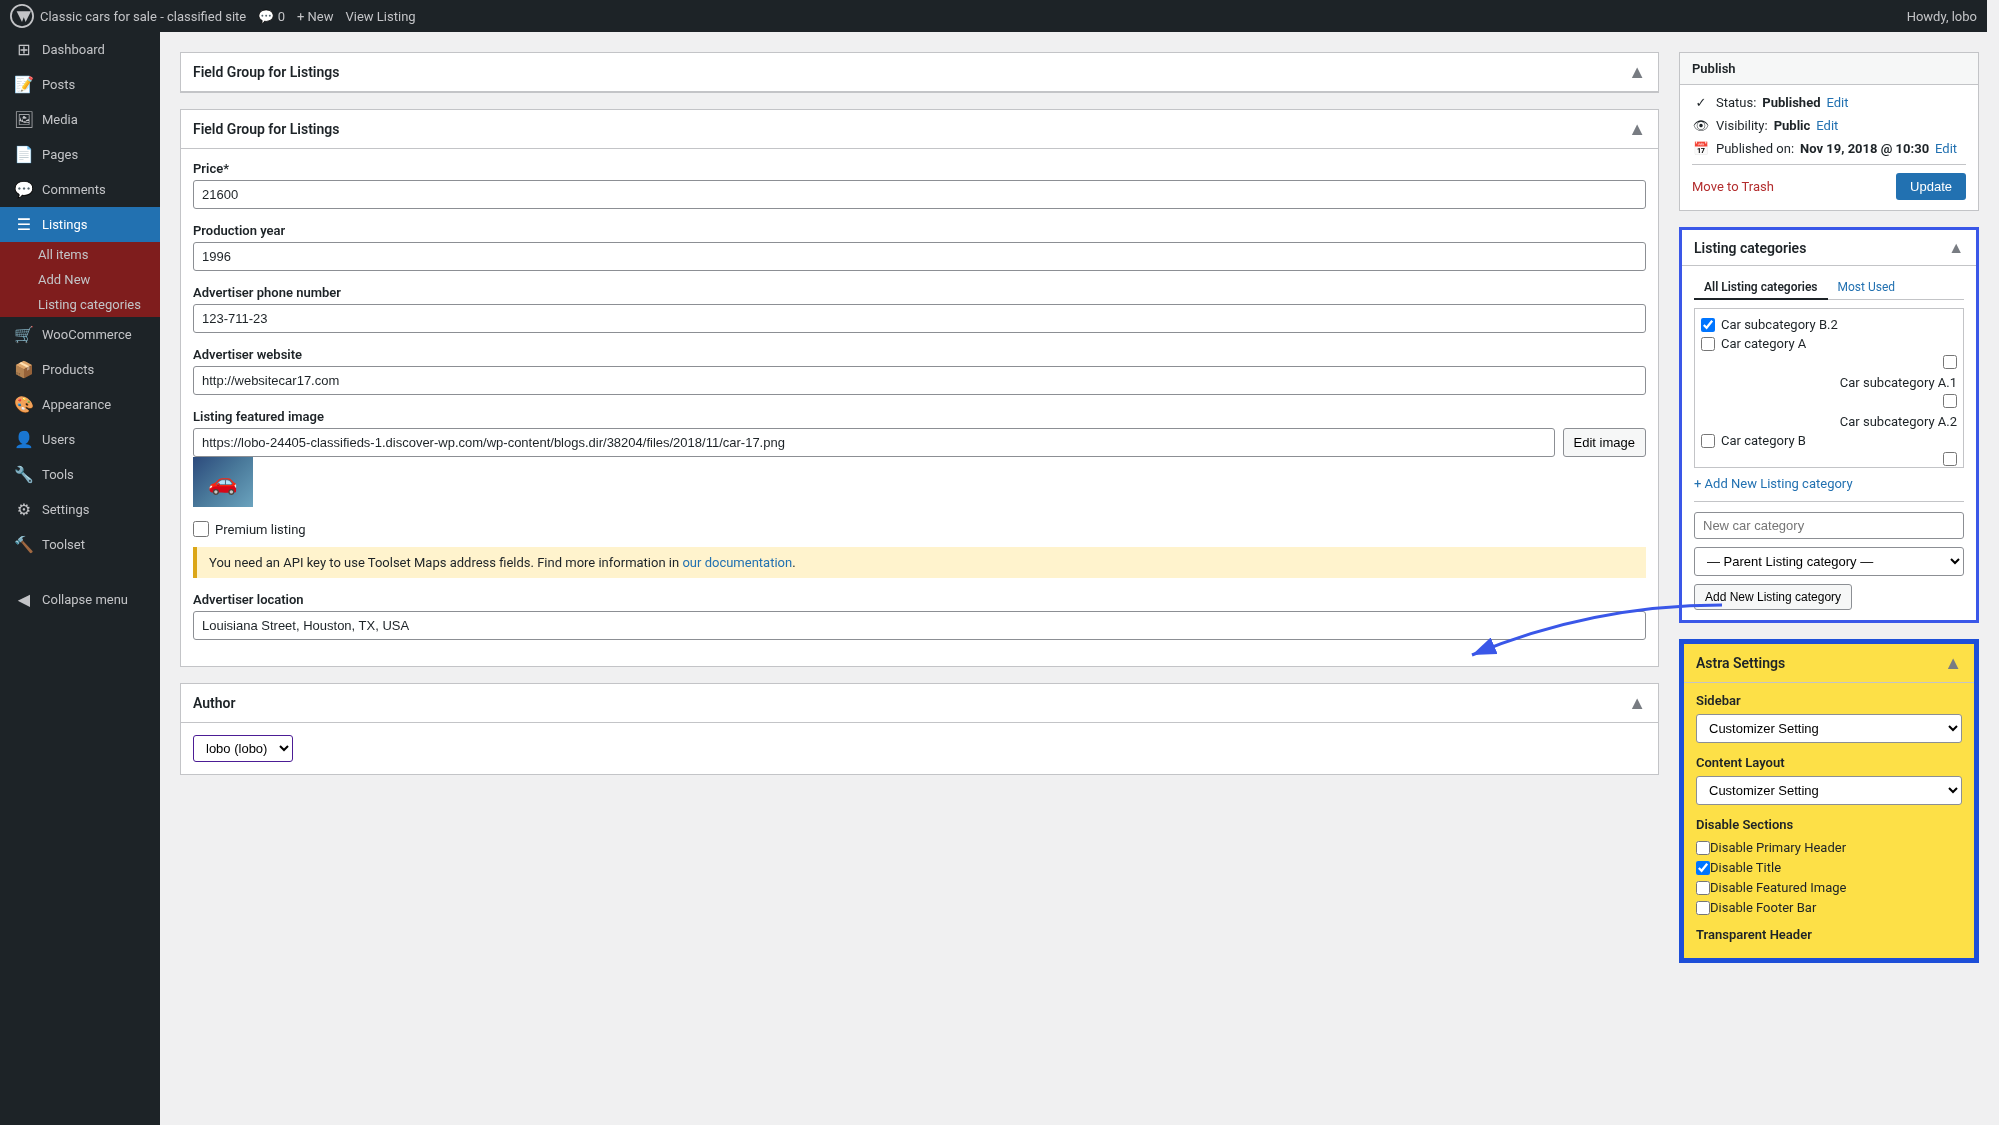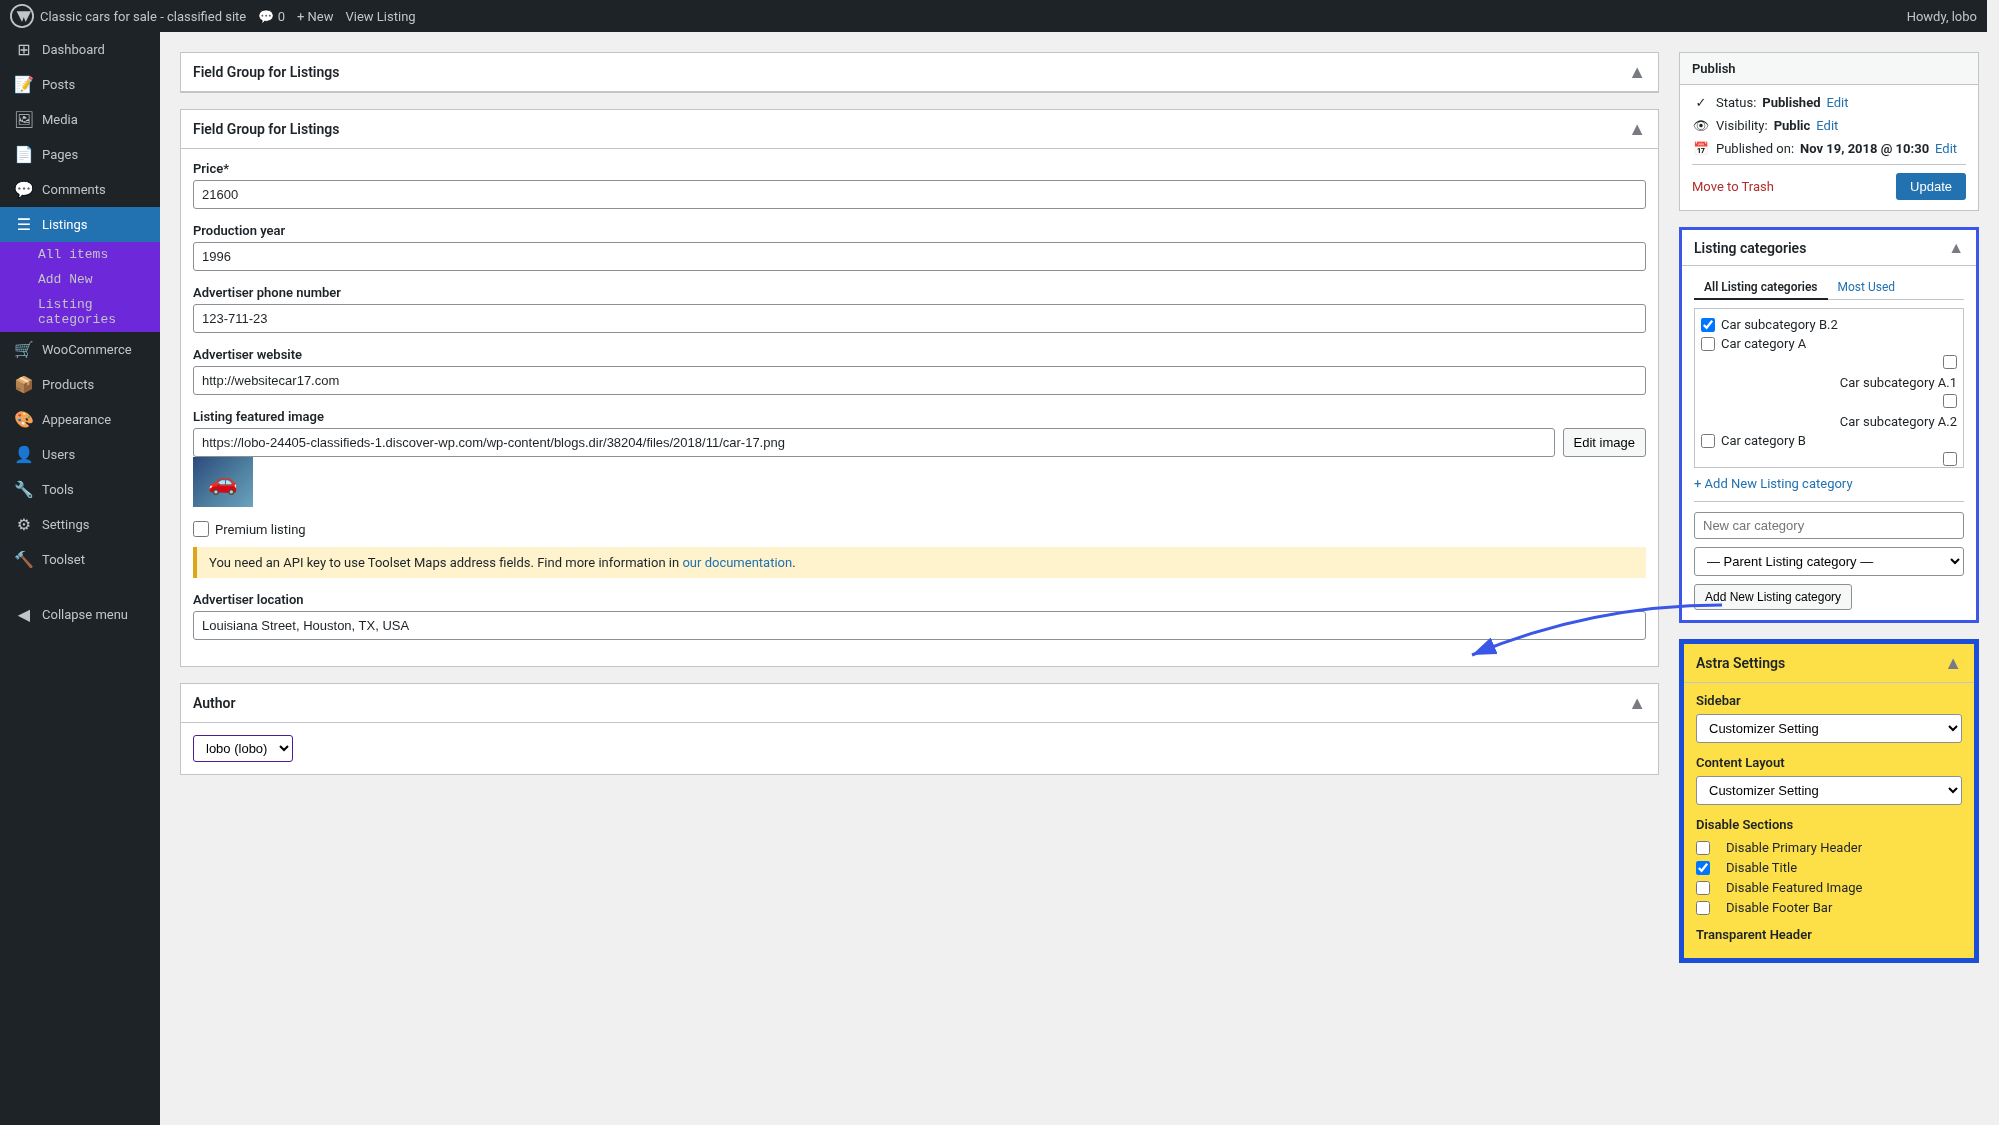--- a/index.html
+++ b/index.html
@@ -36,21 +36,21 @@
       display: flex;
       align-items: center;
       padding: 8px 14px;
       color: #c3c4c7;
       cursor: pointer;
       font-size: 13px;
       gap: 8px;
     }
     .menu-item.current { background: #2271b1; color: #fff; }
     .menu-item .menu-icon { font-size: 16px; width: 20px; text-align: center; }
-    .submenu { background: #6d28d9; width: 100%; font-family: Liberation Mono, monospace; }
+    .submenu { background: #7f1d1d; width: 100%; }
     .submenu-item { padding: 5px 14px 5px 38px; color: #c3c4c7; cursor: pointer; font-size: 13px; display: block; }
 
     
     #wpcontent { flex: 1; padding: 20px; overflow: auto; }
 
     .wp-content-inner { display: flex; gap: 20px; align-items: flex-start; }
 
     
     .main-column { flex: 1; min-width: 0; }
 
@@ -247,21 +247,21 @@
     .astra-section-title { font-size: 13px; font-weight: 600; margin-bottom: 6px; }
     .astra-select {
       width: 100%;
       padding: 5px 8px;
       border: 1px solid #8c8f94;
       border-radius: 3px;
       font-size: 13px;
       background: #fff;
     }
     .disable-sections-title { font-size: 13px; font-weight: 600; margin-bottom: 8px; }
-    .disable-check-row { display: flex; align-items: center; gap: 16px; margin-bottom: 5px; font-size: 13px; }
+    .disable-check-row { display: flex; align-items: center; gap: 0; margin-bottom: 5px; font-size: 13px; }
     .disable-check-row input[type="checkbox"] { width: 14px; height: 14px; }
 
     
     .car-image {
       width: 60px;
       height: 50px;
       background: linear-gradient(135deg, #2c4a7c 0%, #4a7a9b 50%, #6ba3be 100%);
       display: flex;
       align-items: center;
       justify-content: center;

